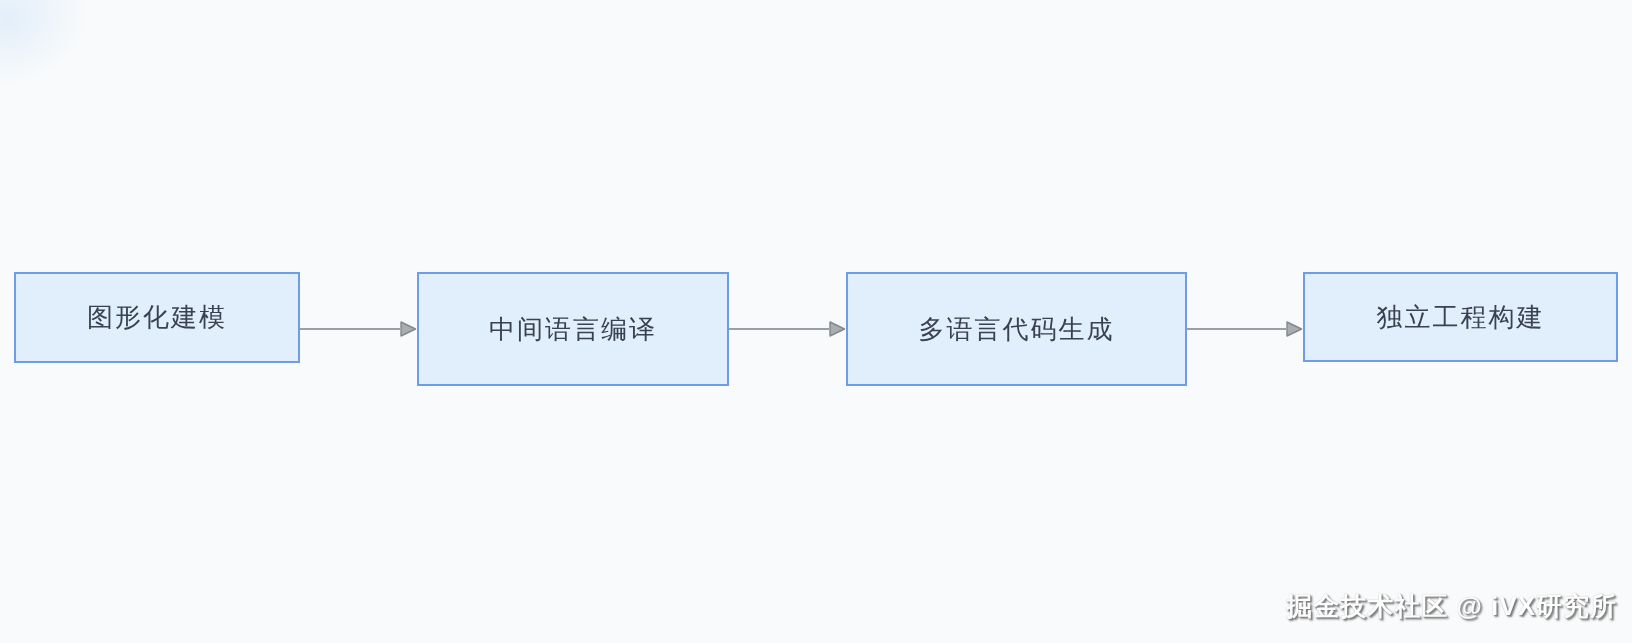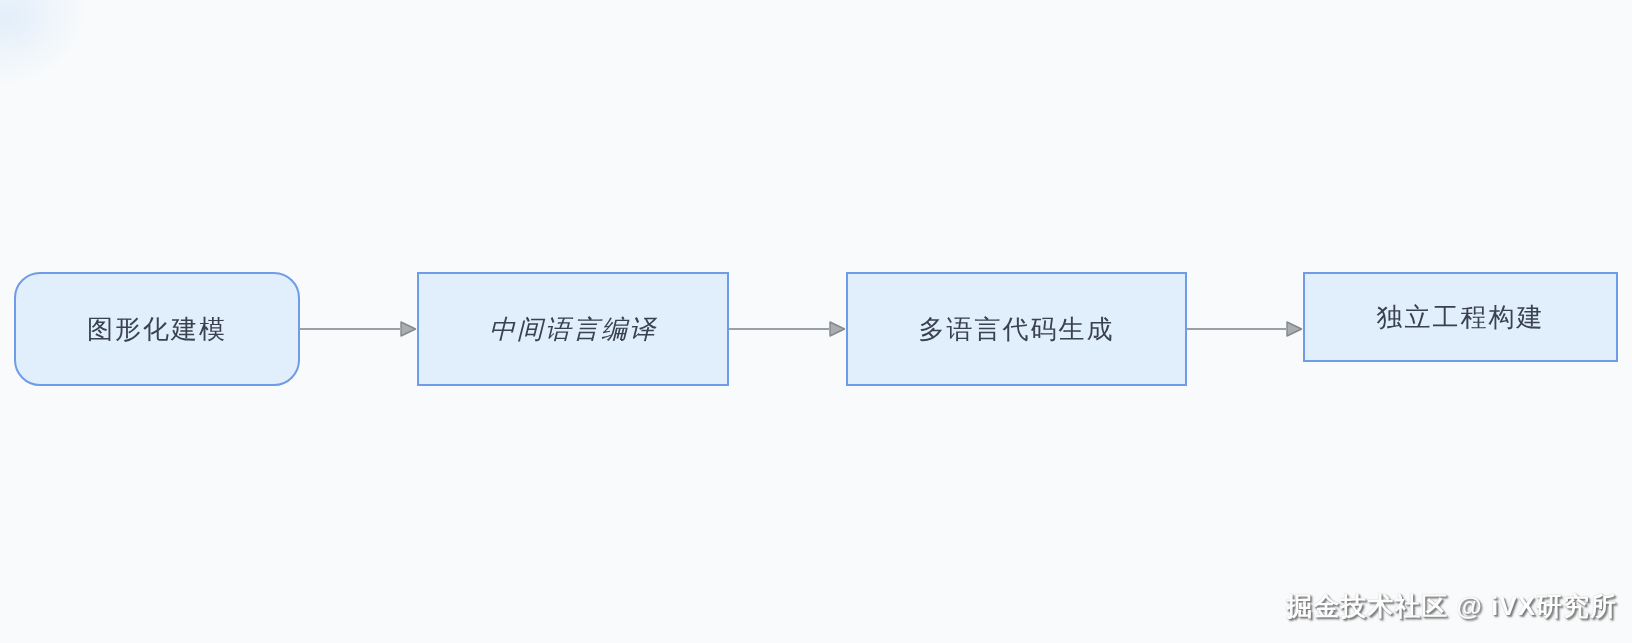--- a/index.html
+++ b/index.html
@@ -32,22 +32,22 @@
     display: flex;
     align-items: center;
     justify-content: center;
   }
   .node .label {
     font-size: 26px;
     letter-spacing: 2px;
     color: var(--node-text, #39424e);
     white-space: nowrap;
   }
-  .node1 { left: 14px;   top: 272px; width: 286px; height: 114px; border-radius: 26px; }
-  .node2 { left: 417px;  top: 272px; width: 312px; height: 114px; font-style: italic; }
+  .node1 { left: 14px;   top: 272px; width: 286px; height: 91px; }
+  .node2 { left: 417px;  top: 272px; width: 312px; height: 114px; }
   .node3 { left: 846px;  top: 272px; width: 341px; height: 114px; text-align: right; }
   .node4 { left: 1303px; top: 272px; width: 315px; height: 90px; }
 
   .connector {
     position: absolute;
     top: 320px;
     height: 18px;
     display: flex;
     align-items: center;
   }

